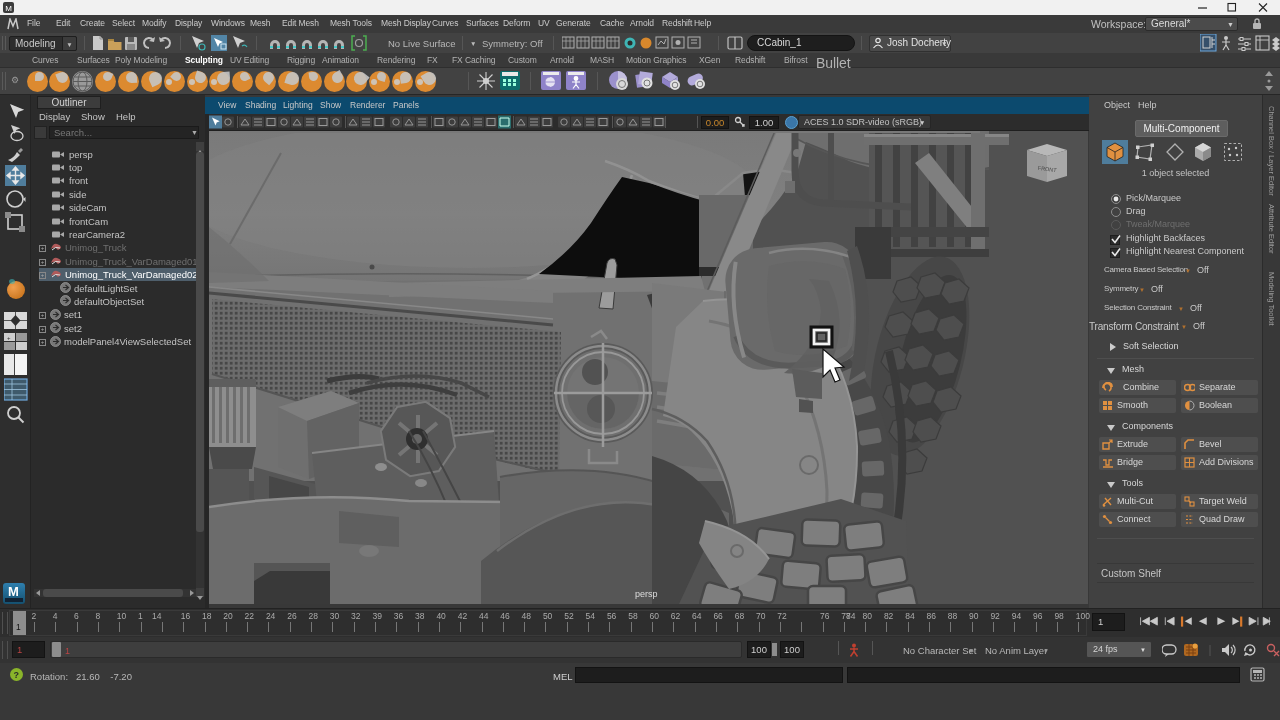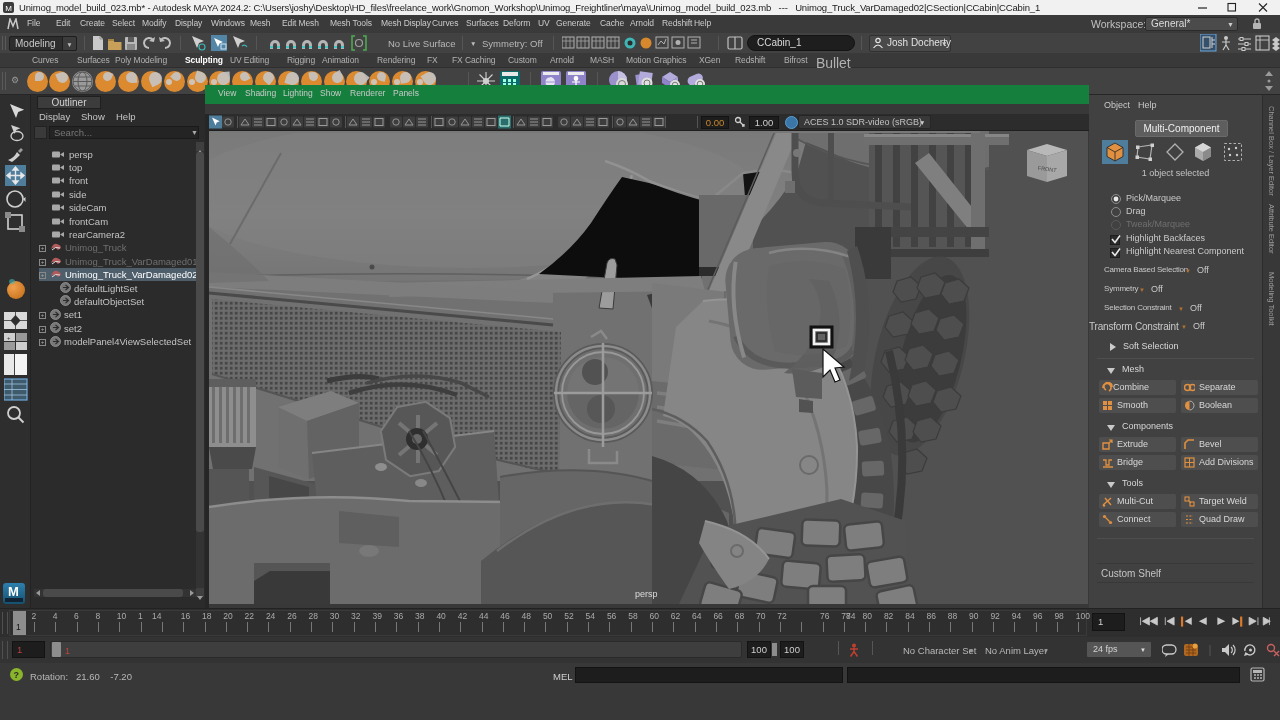--- a/index.html
+++ b/index.html
@@ -9,21 +9,20 @@
 .tnum{position:absolute;top:2px;font-size:8.5px;color:#ababab}
 .tick{position:absolute;top:13px;width:1px;height:10px;background:#777}
 .olrow{position:absolute;left:37px;width:158px;height:13.4px;color:#c4c4c4;font-size:9.5px;line-height:13.4px;white-space:nowrap}
 </style></head><body>
 <div id="page">
 <div class="a" style="left:0;top:0;width:1280px;height:15px;background:#f1f1f1">
 <svg class="a" style="left:3px;top:2px" width="11" height="11" viewBox="0 0 11 11">
         <rect width="11" height="11" rx="2" fill="#3c3c3c"></rect>
         <text x="5.5" y="8.8" font-size="8" fill="#fff" text-anchor="middle">M</text>
       </svg>
-<span class="a" style="left:19px;top:2px;font-size:9.5px;letter-spacing:-0.15px;color:#1b1b1b;white-space:nowrap">Unimog_model_build_023.mb* - Autodesk MAYA 2024.2: C:\Users\joshy\Desktop\HD_files\freelance_work\Gnomon_Workshop\Unimog_Freightliner\maya\Unimog_model_build_023.mb&nbsp;&nbsp; ---&nbsp;&nbsp; Unimog_Truck_VarDamaged02|CSection|CCabin|CCabin_1</span>
 <svg class="a" style="left:1196px;top:0" width="84" height="15" viewBox="0 0 84 15">
 <path d="M2,8 h9" stroke="#222" stroke-width="1.2"></path>
 <rect x="32" y="3.5" width="7.5" height="7.5" fill="none" stroke="#222" stroke-width="1.1"></rect>
 <path d="M63,3.5 l8,8 m0,-8 l-8,8" stroke="#222" stroke-width="1.1"></path>
 </svg>
     </div>
 <div class="a" style="left:0;top:15px;width:1280px;height:18px;background:#3a3a3a">
       <svg class="a" style="left:7px;top:3px" width="12" height="12" viewBox="0 0 12 12">
         <path d="M1,11 L3,1 L6,8 L9,1 L11,11" stroke="#c8c8c8" stroke-width="1.5" fill="none"></path>
       </svg>
@@ -473,21 +472,21 @@
       <div class="a" style="left:165px;top:57px;width:8px;height:380px;background:#4a4a4a;border-radius:3px"></div>
       <div class="a" style="left:3px;top:494px;width:162px;height:8px;background:#333"></div>
       <div class="a" style="left:12px;top:494px;width:140px;height:8px;background:#4a4a4a;border-radius:3px"></div>
       <svg class="a" style="left:3px;top:494px" width="8" height="8" viewBox="0 0 8 8">
         <path d="M6,1 l-4,3 4,3 z" fill="#999"></path>
       </svg>
       <svg class="a" style="left:157px;top:494px" width="8" height="8" viewBox="0 0 8 8">
         <path d="M2,1 l4,3 -4,3 z" fill="#999"></path>
       </svg>
     </div>
-<div class="a" style="left:205px;top:85px;width:884px;height:19px;background:#15803d">
+<div class="a" style="left:205px;top:97px;width:884px;height:19px;background:#0c4a6e">
       <span class="a" style="left:13px;top:3px;font-size:8.5px;color:#c9c9c9">View</span>
       <span class="a" style="left:40px;top:3px;font-size:8.5px;color:#c9c9c9">Shading</span>
       <span class="a" style="left:78px;top:3px;font-size:8.5px;color:#c9c9c9">Lighting</span>
       <span class="a" style="left:115px;top:3px;font-size:8.5px;color:#c9c9c9">Show</span>
       <span class="a" style="left:145px;top:3px;font-size:8.5px;color:#c9c9c9">Renderer</span>
       <span class="a" style="left:188px;top:3px;font-size:8.5px;color:#c9c9c9">Panels</span>
     </div>
 <div class="a" style="left:205px;top:114px;width:884px;height:17px;background:#2c2c2c;border-bottom:1px solid #1f1f1f">
       <svg class="a" style="left:0;top:1px" width="540" height="15" viewBox="0 0 540 15">
         <rect x="4" y="0.5" width="13" height="13" fill="#4f7d9c"></rect>
@@ -842,21 +841,21 @@
         <path d="M1,1 l6,4 -6,4 z" fill="#ccc"></path>
       </svg>
       <span class="a" style="left:34px;top:246px;color:#d8d8d8">Soft Selection</span>
       <div class="a" style="left:8px;top:263px;width:157px;height:1px;background:#4e4e4e"></div>
       <svg class="a" style="left:17px;top:272px" width="10" height="8" viewBox="0 0 10 8">
         <path d="M1,1 l8,0 -4,6 z" fill="#c9c9c9"></path>
       </svg>
       <span class="a" style="left:33px;top:269px;color:#d8d8d8">Mesh</span>
       <div class="mtbtn" style="left:10px;top:285px"><svg class="a" style="left:3px;top:2px" width="11" height="11" viewBox="0 0 11 11">
           <path d="M1,6 a4,4 0 1 1 6,3 M10,5 a4,4 0 1 0 -6,3" stroke="#e09040" stroke-width="1.6" fill="none"></path>
-        </svg><span style="margin-left:14px">Combine</span></div>
+        </svg><span style="margin-left:24px">Combine</span></div>
       <div class="mtbtn" style="left:92px;top:285px"><svg class="a" style="left:3px;top:2px" width="11" height="11" viewBox="0 0 11 11">
           <circle cx="3.5" cy="5.5" r="3" fill="none" stroke="#e09040" stroke-width="1.5"></circle>
           <circle cx="8.5" cy="5.5" r="3" fill="none" stroke="#e09040" stroke-width="1.5"></circle>
         </svg><span style="margin-left:18px">Separate</span></div>
       <div class="mtbtn" style="left:10px;top:303px"><svg class="a" style="left:3px;top:2px" width="11" height="11" viewBox="0 0 11 11">
           <rect x="1" y="1" width="4" height="4" fill="#e09040"></rect>
           <rect x="6" y="1" width="4" height="4" fill="#e09040"></rect>
           <rect x="1" y="6" width="4" height="4" fill="#e09040"></rect>
           <rect x="6" y="6" width="4" height="4" fill="#e09040"></rect>
         </svg><span style="margin-left:18px">Smooth</span></div>

